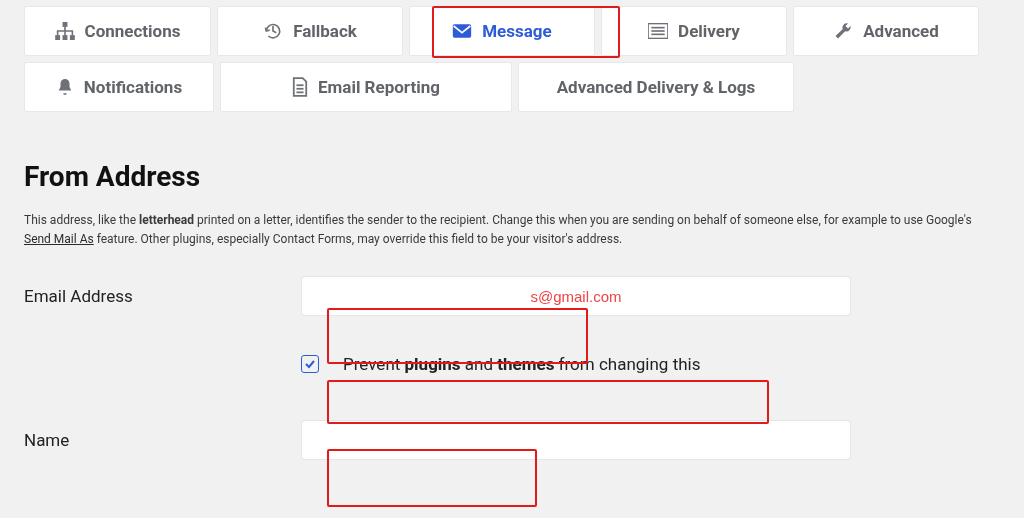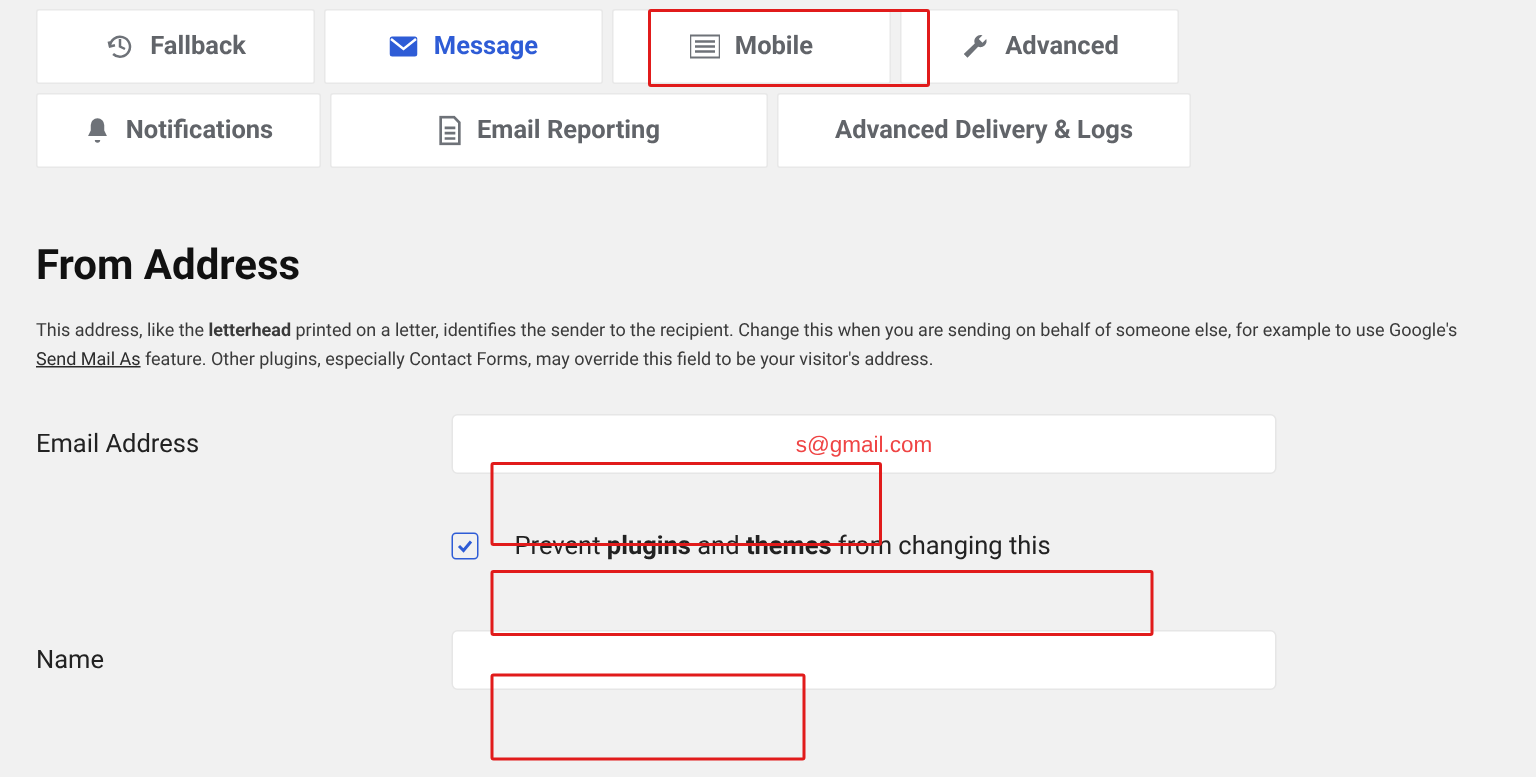--- a/index.html
+++ b/index.html
@@ -77,20 +77,32 @@
   .chk-label b{font-weight:700}
   .name-row{ margin-top: 46px; }
   svg{display:block}
 </style>
 </head>
 <body>
 
 <div class="page">
 
   <div class="tabs row1">
+    <div class="tab t0">
+      <span class="ico">
+        <svg width="20" height="18" viewBox="0 0 24 22">
+            <rect x="9" y="0" width="6" height="6" fill="currentColor"></rect>
+            <rect x="0" y="16" width="6" height="6" fill="currentColor"></rect>
+            <rect x="9" y="16" width="6" height="6" fill="currentColor"></rect>
+            <rect x="18" y="16" width="6" height="6" fill="currentColor"></rect>
+            <path d="M12 6 V11 M3 16 V11 H21 V16 M12 11 V16" stroke="currentColor" stroke-width="2" fill="none"></path>
+          </svg>
+      </span>
+      <span>Connections</span>
+    </div>
     <div class="tab t1">
       <span class="ico">
         <svg width="20" height="20" viewBox="0 0 24 24">
             <path d="M12 6 V12 L16 14" stroke="currentColor" stroke-width="2" fill="none"></path>
             <path d="M4 12 A8 8 0 1 1 6.5 18" stroke="currentColor" stroke-width="2" fill="none"></path>
             <path d="M3 8 L4 12 L8 11" stroke="currentColor" stroke-width="2" fill="none"></path>
           </svg>
       </span>
       <span>Fallback</span>
     </div>
@@ -105,21 +117,21 @@
     </div>
     <div class="tab t3">
       <span class="ico">
         <svg width="20" height="16" viewBox="0 0 24 18">
             <rect x="0" y="0" width="24" height="18" fill="none" stroke="currentColor" stroke-width="2"></rect>
             <line x1="4" y1="5" x2="20" y2="5" stroke="currentColor" stroke-width="2"></line>
             <line x1="4" y1="9" x2="20" y2="9" stroke="currentColor" stroke-width="2"></line>
             <line x1="4" y1="13" x2="20" y2="13" stroke="currentColor" stroke-width="2"></line>
           </svg>
       </span>
-      <span>Mobile</span>
+      <span>Delivery</span>
     </div>
     <div class="tab t4">
       <span class="ico">
         <svg width="20" height="20" viewBox="0 0 24 24">
             <path d="M21 6 a5 5 0 0 1 -6.5 6.2 L6 21 L3 18 L11.8 9.5 A5 5 0 0 1 18 3 L15 6 L18 9 Z" fill="currentColor"></path>
           </svg>
       </span>
       <span>Advanced</span>
     </div>
   </div>

